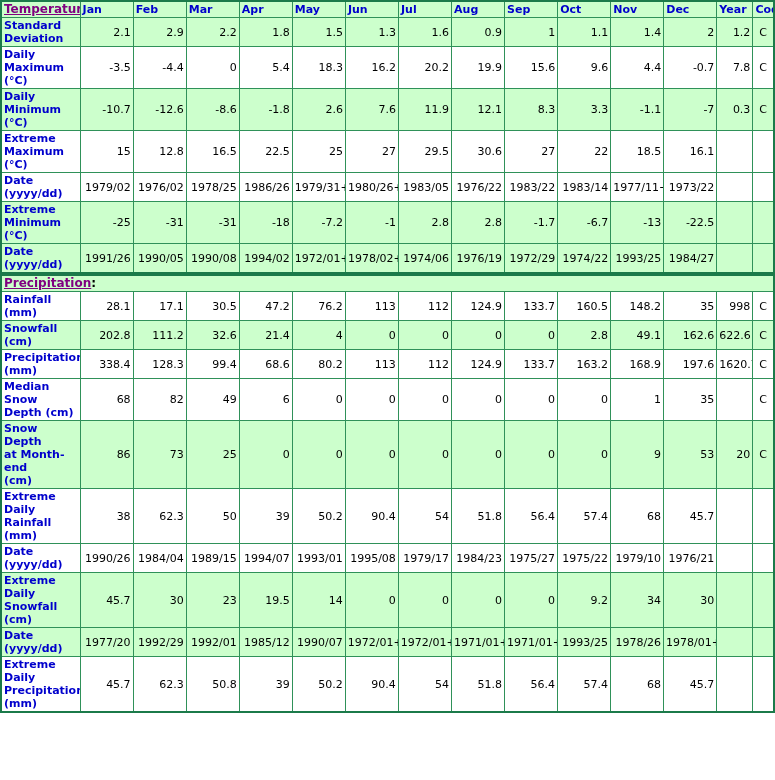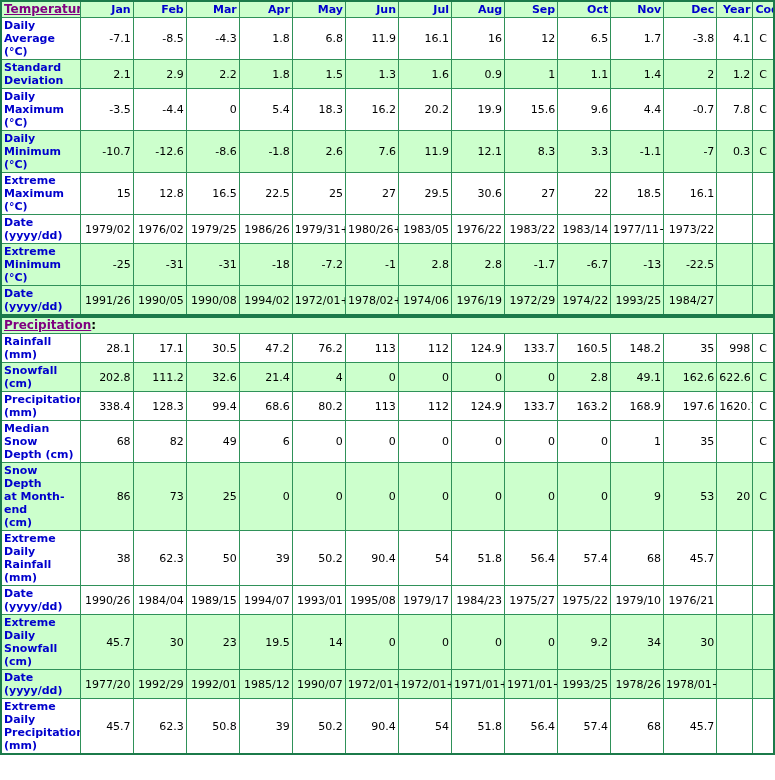--- a/index.html
+++ b/index.html
@@ -36,21 +36,21 @@
     text-align:right;
     padding-right:3px;
     color:#000;
     font-weight:normal;
   }
   .bold{font-weight:normal;}
   .codec{text-align:center;color:#000;}
   .mh{
     color:var(--blue);
     font-weight:bold;
-    text-align:right;
+    text-align:left;
     font-size:12px;
     margin-top:20px;
   }
   .g{background:var(--green);}
   .w{background:#FFFFFF;}
   .seclink{
     color:var(--purple);
     font-weight:bold;
     font-size:12px;
     text-decoration:underline;
@@ -95,38 +95,20 @@
           <th class="g mh">May</th>
           <th class="g mh">Jun</th>
           <th class="g mh">Jul</th>
           <th class="g mh">Aug</th>
           <th class="g mh">Sep</th>
           <th class="g mh">Oct</th>
           <th class="g mh">Nov</th>
           <th class="g mh">Dec</th>
           <th class="g mh">Year</th>
           <th class="g mh">Code</th>
-        </tr>
-        <tr>
-          <th class="w lbl">Daily Average
-(°C)</th>
-          <td class="w num">-7.1</td>
-          <td class="w num">-8.5</td>
-          <td class="w num">-4.3</td>
-          <td class="w num">1.8</td>
-          <td class="w num">6.8</td>
-          <td class="w num">11.9</td>
-          <td class="w num">16.1</td>
-          <td class="w num">16</td>
-          <td class="w num">12</td>
-          <td class="w num">6.5</td>
-          <td class="w num">1.7</td>
-          <td class="w num">-3.8</td>
-          <td class="w num">4.1</td>
-          <td class="w codec">C</td>
         </tr>
         <tr>
           <th class="g lbl">Standard
 Deviation</th>
           <td class="g num">2.1</td>
           <td class="g num">2.9</td>
           <td class="g num">2.2</td>
           <td class="g num">1.8</td>
           <td class="g num">1.5</td>
           <td class="g num">1.3</td>
@@ -194,21 +176,21 @@
           <td class="w num">18.5</td>
           <td class="w num">16.1</td>
           <td class="w num"></td>
           <td class="w codec"></td>
         </tr>
         <tr>
           <th class="w lbl">Date
 (yyyy/dd)</th>
           <td class="w num">1979/02</td>
           <td class="w num">1976/02</td>
-          <td class="w num">1979/25</td>
+          <td class="w num">1978/25</td>
           <td class="w num">1986/26</td>
           <td class="w num">1979/31+</td>
           <td class="w num">1980/26+</td>
           <td class="w num">1983/05</td>
           <td class="w num bold">1976/22</td>
           <td class="w num">1983/22</td>
           <td class="w num">1983/14</td>
           <td class="w num">1977/11+</td>
           <td class="w num">1973/22</td>
           <td class="w num"></td>

